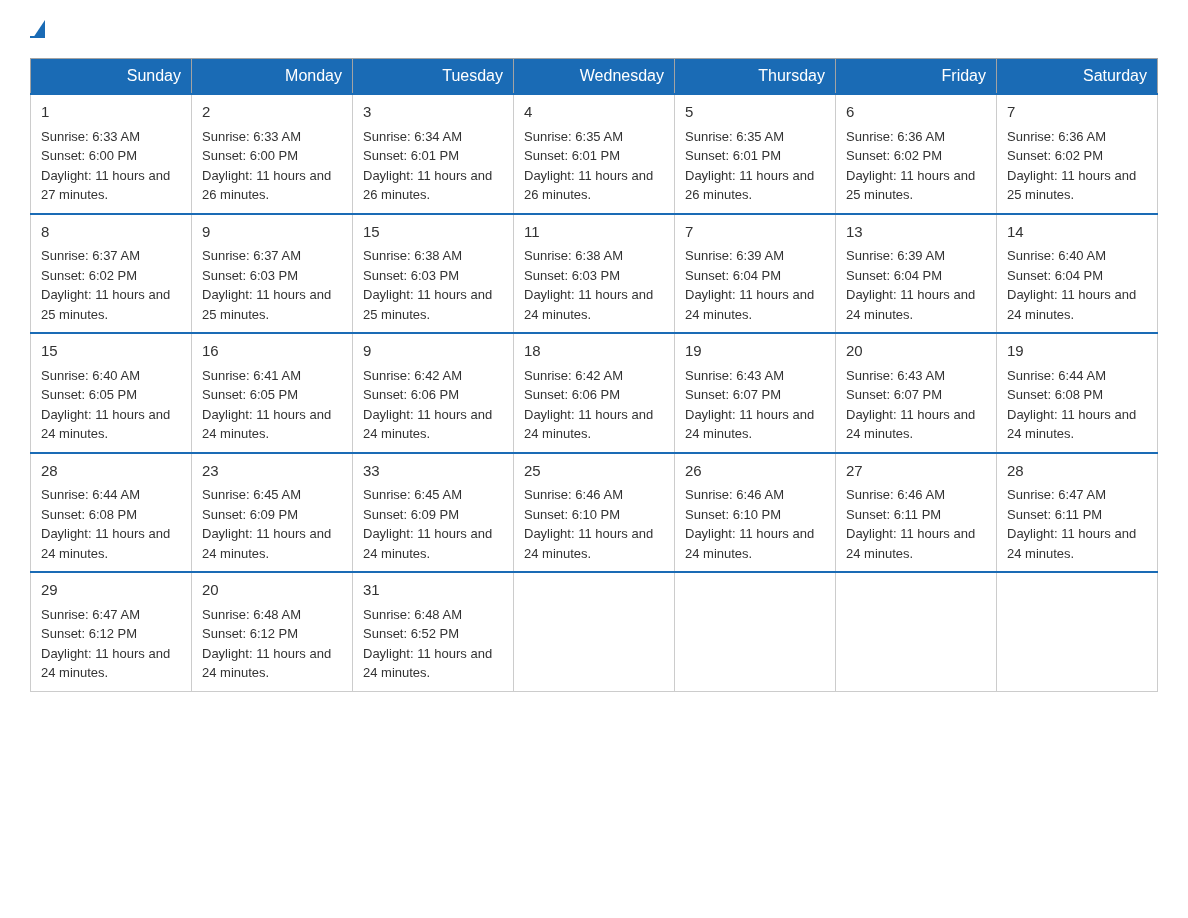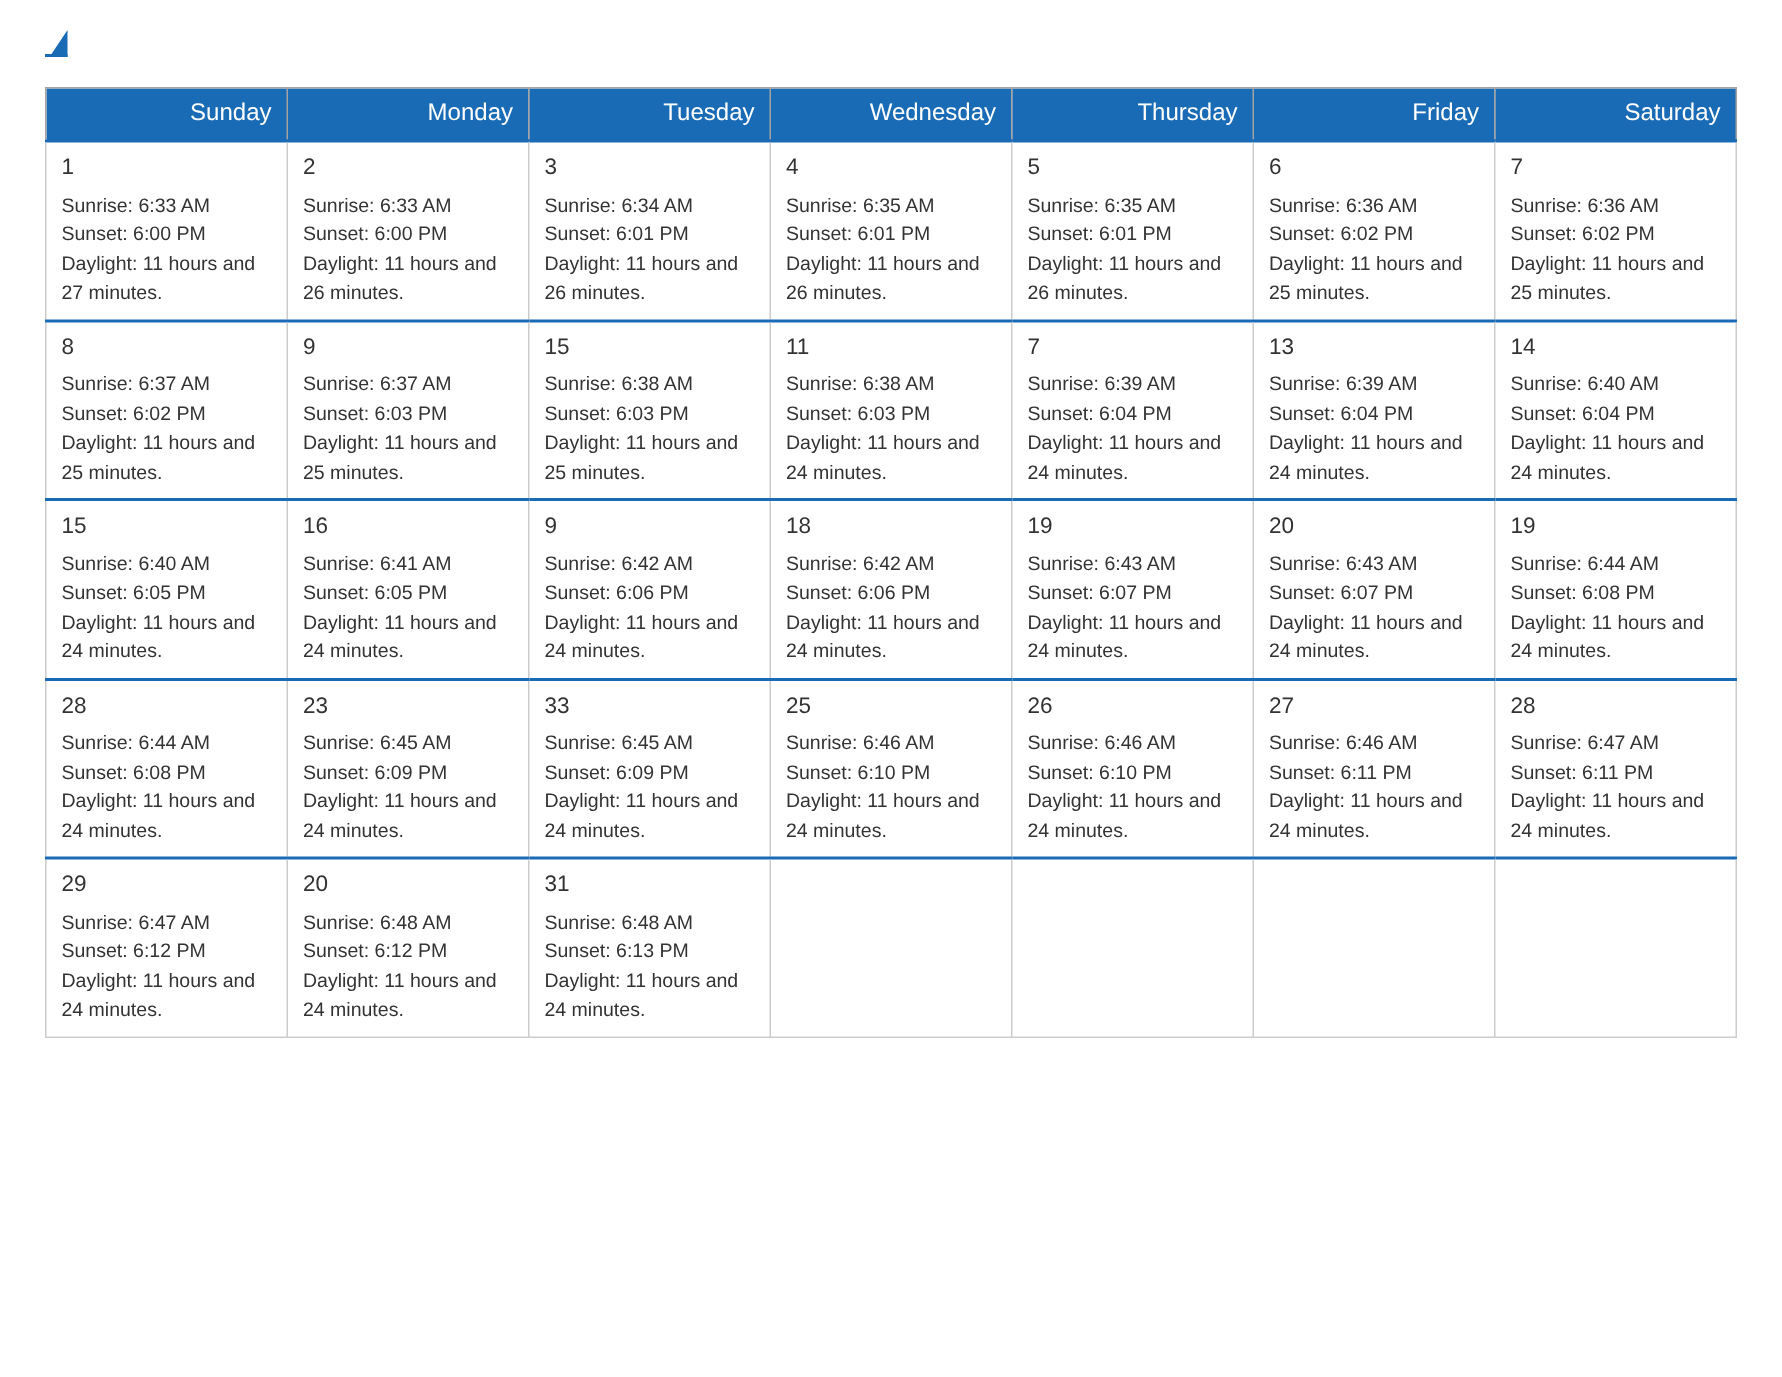--- a/index.html
+++ b/index.html
@@ -164,20 +164,20 @@
         <td><span class="day-num">23</span><span>Sunrise: 6:45 AM</span><br><span>Sunset: 6:09 PM</span><br><span>Daylight: 11 hours and 24 minutes.</span></td>
         <td><span class="day-num">33</span><span>Sunrise: 6:45 AM</span><br><span>Sunset: 6:09 PM</span><br><span>Daylight: 11 hours and 24 minutes.</span></td>
         <td><span class="day-num">25</span><span>Sunrise: 6:46 AM</span><br><span>Sunset: 6:10 PM</span><br><span>Daylight: 11 hours and 24 minutes.</span></td>
         <td><span class="day-num">26</span><span>Sunrise: 6:46 AM</span><br><span>Sunset: 6:10 PM</span><br><span>Daylight: 11 hours and 24 minutes.</span></td>
         <td><span class="day-num">27</span><span>Sunrise: 6:46 AM</span><br><span>Sunset: 6:11 PM</span><br><span>Daylight: 11 hours and 24 minutes.</span></td>
         <td><span class="day-num">28</span><span>Sunrise: 6:47 AM</span><br><span>Sunset: 6:11 PM</span><br><span>Daylight: 11 hours and 24 minutes.</span></td>
       </tr>
       <tr>
         <td><span class="day-num">29</span><span>Sunrise: 6:47 AM</span><br><span>Sunset: 6:12 PM</span><br><span>Daylight: 11 hours and 24 minutes.</span></td>
         <td><span class="day-num">20</span><span>Sunrise: 6:48 AM</span><br><span>Sunset: 6:12 PM</span><br><span>Daylight: 11 hours and 24 minutes.</span></td>
-        <td><span class="day-num">31</span><span>Sunrise: 6:48 AM</span><br><span>Sunset: 6:13 PM</span><br><span>Daylight: 11 hours and 24 minutes.</span></td>
+        <td><span class="day-num">31</span><span>Sunrise: 6:48 AM</span><br><span>Sunset: 6:52 PM</span><br><span>Daylight: 11 hours and 24 minutes.</span></td>
         <td class="empty"></td>
         <td class="empty"></td>
         <td class="empty"></td>
         <td class="empty"></td>
       </tr>
     </tbody>
 </table>
 
 </body></html>

